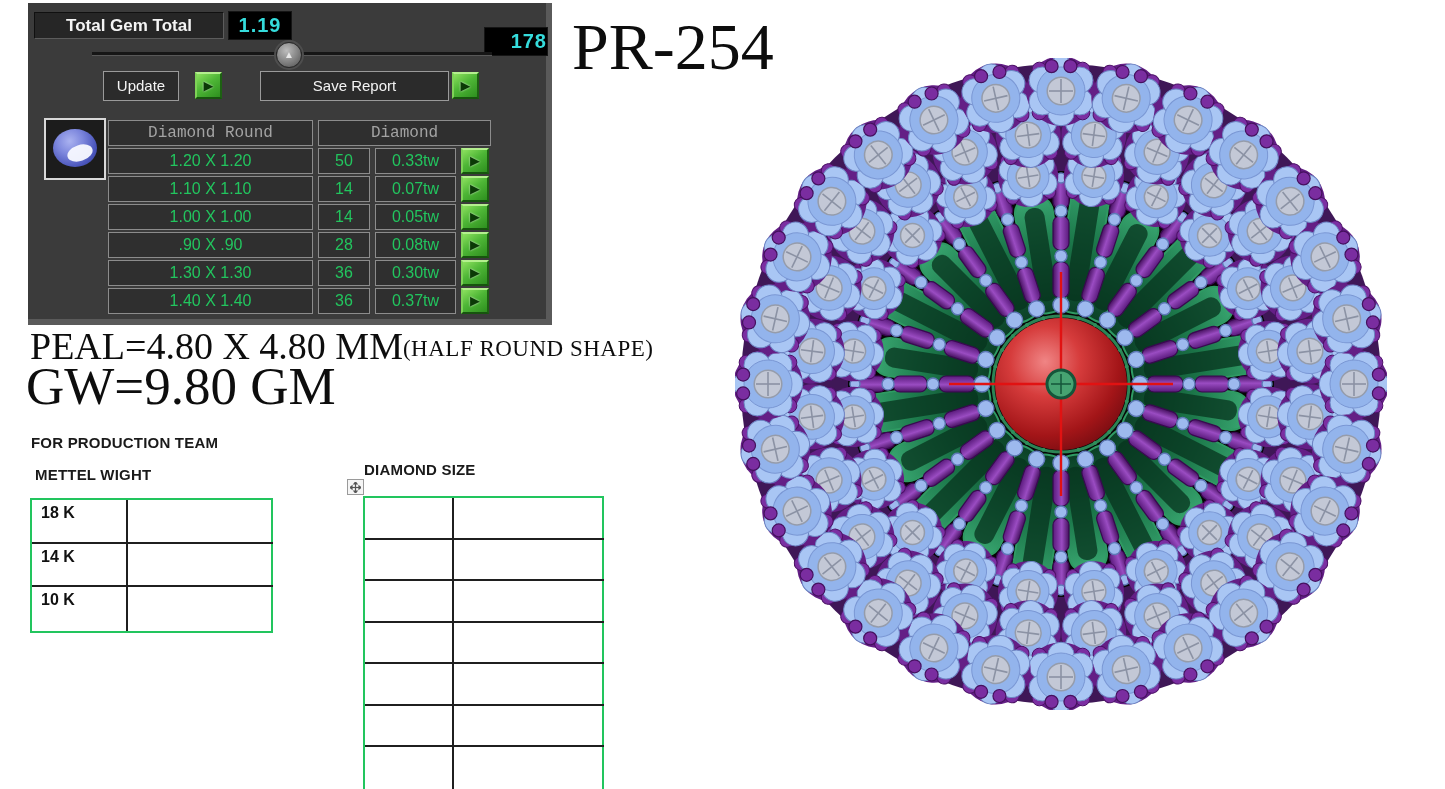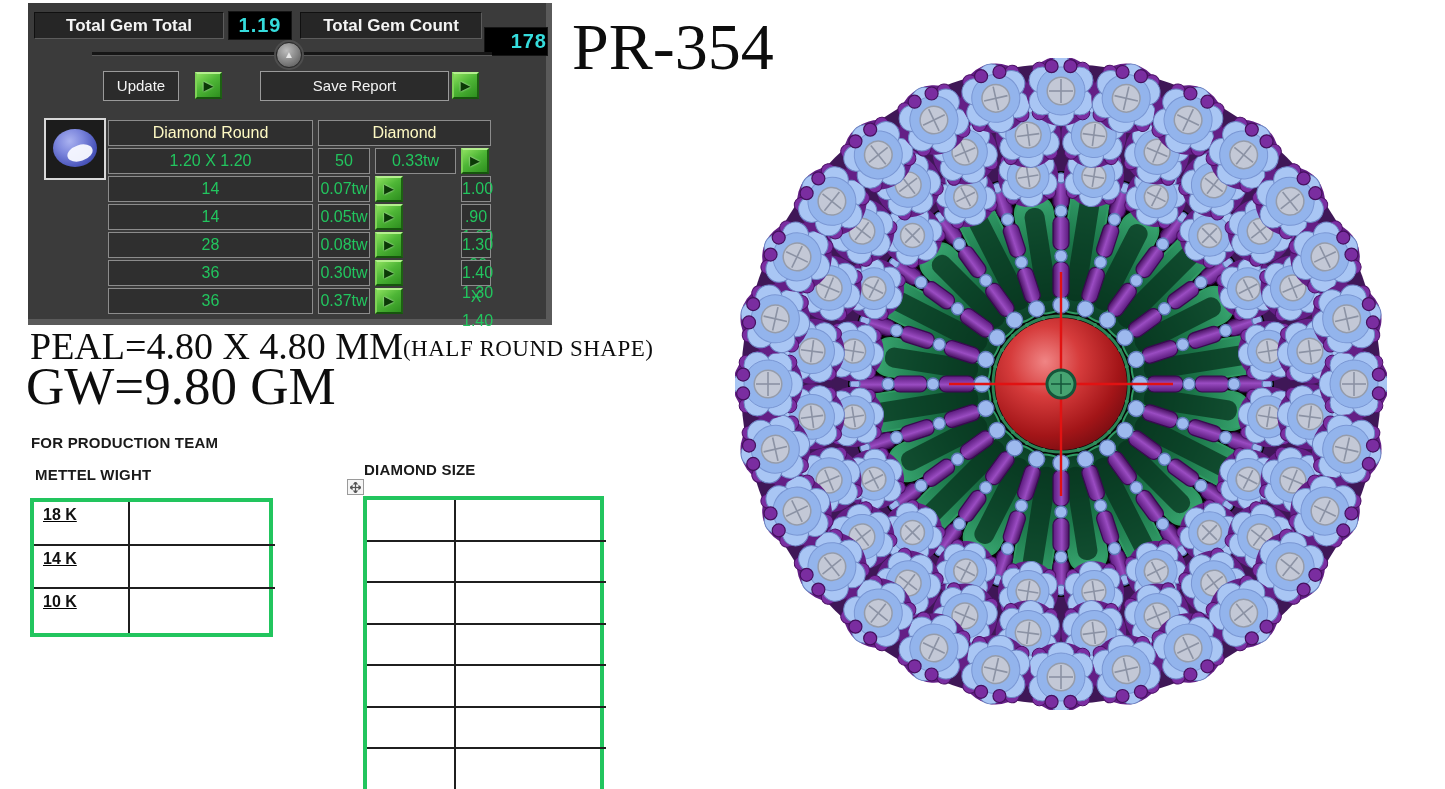--- a/index.html
+++ b/index.html
@@ -28,53 +28,52 @@
              text-shadow:0 0 2px rgba(255,255,255,.85);box-sizing:border-box;}
   .gem-thumb{left:16px;top:115px;width:58px;height:58px;background:#1c1c1c;border:2px solid #d8d8d8;}
   .gem-stone{position:absolute;left:7px;top:9px;width:44px;height:38px;border-radius:50%;
              background:radial-gradient(circle at 38% 32%,#aab2f0 0%,#7d87dd 35%,#4a55bb 70%,#333d86 100%);}
   .gem-stone::after{content:"";position:absolute;left:14px;top:16px;width:26px;height:16px;
              background:#f8f9ff;border-radius:50%;transform:rotate(-18deg);opacity:.95;}
   .gtable{left:80px;top:117px;display:grid;grid-template-columns:205px 52px 81px 30px;
           grid-auto-rows:26px;gap:2px 5px;}
   .gcell{background:#2f2f2f;border:1px solid #8c8c8c;color:#22c55e;font-size:16px;
          text-align:center;line-height:24px;}
-  .ghead{color:#fef9c3;}
+  .ghead{color:#a3a3a3;font-family:Liberation Mono, monospace;}
   .gbtn{width:28px;height:26px;line-height:21px;}
 
   
   .serif{font-family:"Liberation Serif","DejaVu Serif",serif;color:#0d0d0d;}
   .model-no{left:572px;top:14px;font-size:66px;line-height:1;}
   .pearl-line{left:30px;top:327px;white-space:nowrap;}
   .pearl-big{font-size:38px;line-height:1;}
   .pearl-small{font-size:23px;position:relative;top:-3px;letter-spacing:.5px;}
   .gw-line{left:26px;top:360px;font-size:53px;line-height:1;text-align:right;}
   .mini-head{font-weight:bold;font-size:15px;color:#1a1a1a;letter-spacing:.2px;}
 
   
-  .wtable{display:grid;border:4px solid #22c55e;box-sizing:border-box;text-decoration:underline;}
+  .wtable{display:grid;border:2px solid #22c55e;box-sizing:border-box;}
   .wcell{border-right:2px solid #1f1f1f;border-bottom:2px solid #1f1f1f;box-sizing:border-box;
          font-weight:bold;font-size:16px;color:#111;padding:4px 0 0 9px;}
   .wcell.last-col{border-right:none;}
   .wcell.last-row{border-bottom:none;}
   .metal-table{left:30px;top:498px;width:243px;grid-template-columns:96px 145px;grid-auto-rows:43.5px;}
   .dsize-table{left:363px;top:496px;width:241px;grid-template-columns:89px 150px;grid-auto-rows:41.5px;}
   .move-handle{left:347px;top:479px;width:15px;height:14px;background:#f5f5f5;
                border:1px solid #9a9a9a;display:flex;align-items:center;justify-content:center;}
 
   
   .jewel{left:735px;top:58px;width:652px;height:652px;}
 </style>
 </head>
 <body>
 
 <div class="abs gem-panel">
   <div class="abs stat-label" style="left:6px;top:9px;width:188px;height:25px;">Total Gem Total</div>
   <div class="abs stat-value" style="left:200px;top:8px;width:62px;height:27px;">1.19</div>
-  <div class="abs stat-label" style="left:272px;top:9px;width:180px;height:25px;">Total Gem Count</div>
   <div class="abs stat-value" style="left:456px;top:24px;width:62px;height:27px;text-align:right;">178</div>
 
   <div class="abs slider-track"></div>
   <div class="abs slider-handle">
     <span>▲</span>
   </div>
 
   <div class="abs cmd-btn" style="left:75px;top:68px;width:74px;height:28px;">Update</div>
   <div class="abs green-btn" style="left:167px;top:69px;width:27px;height:27px;">
     <span>▶</span>
@@ -89,20 +88,21 @@
   </div>
 
   <div class="abs gtable">
     <div class="gcell ghead">Diamond Round</div>
     <div class="gcell ghead" style="grid-column:2 / span 3;">Diamond</div>
 
   <div class="gcell">1.20 X 1.20</div>
       <div class="gcell">50</div>
       <div class="gcell">0.33tw</div>
       <div class="green-btn gbtn">▶</div>
+      <div class="gcell">1.10 X 1.10</div>
       <div class="gcell">14</div>
       <div class="gcell">0.07tw</div>
       <div class="green-btn gbtn">▶</div>
       <div class="gcell">1.00 X 1.00</div>
       <div class="gcell">14</div>
       <div class="gcell">0.05tw</div>
       <div class="green-btn gbtn">▶</div>
       <div class="gcell">.90 X .90</div>
       <div class="gcell">28</div>
       <div class="gcell">0.08tw</div>
@@ -111,21 +111,21 @@
       <div class="gcell">36</div>
       <div class="gcell">0.30tw</div>
       <div class="green-btn gbtn">▶</div>
       <div class="gcell">1.40 X 1.40</div>
       <div class="gcell">36</div>
       <div class="gcell">0.37tw</div>
       <div class="green-btn gbtn">▶</div>
     </div>
 </div>
 
-<div class="abs serif model-no">PR-354</div>
+<div class="abs serif model-no">PR-254</div>
 
 <div class="abs pearl-line">
   <span class="serif pearl-big">PEAL=4.80 X 4.80 MM</span><span class="serif pearl-small">(HALF ROUND SHAPE)</span>
 </div>
 
 <div class="abs serif gw-line">GW=9.80 GM</div>
 
 <div class="abs mini-head" style="left:31px;top:434px;">FOR PRODUCTION TEAM</div>
 <div class="abs mini-head" style="left:35px;top:466px;">METTEL WIGHT</div>
 

